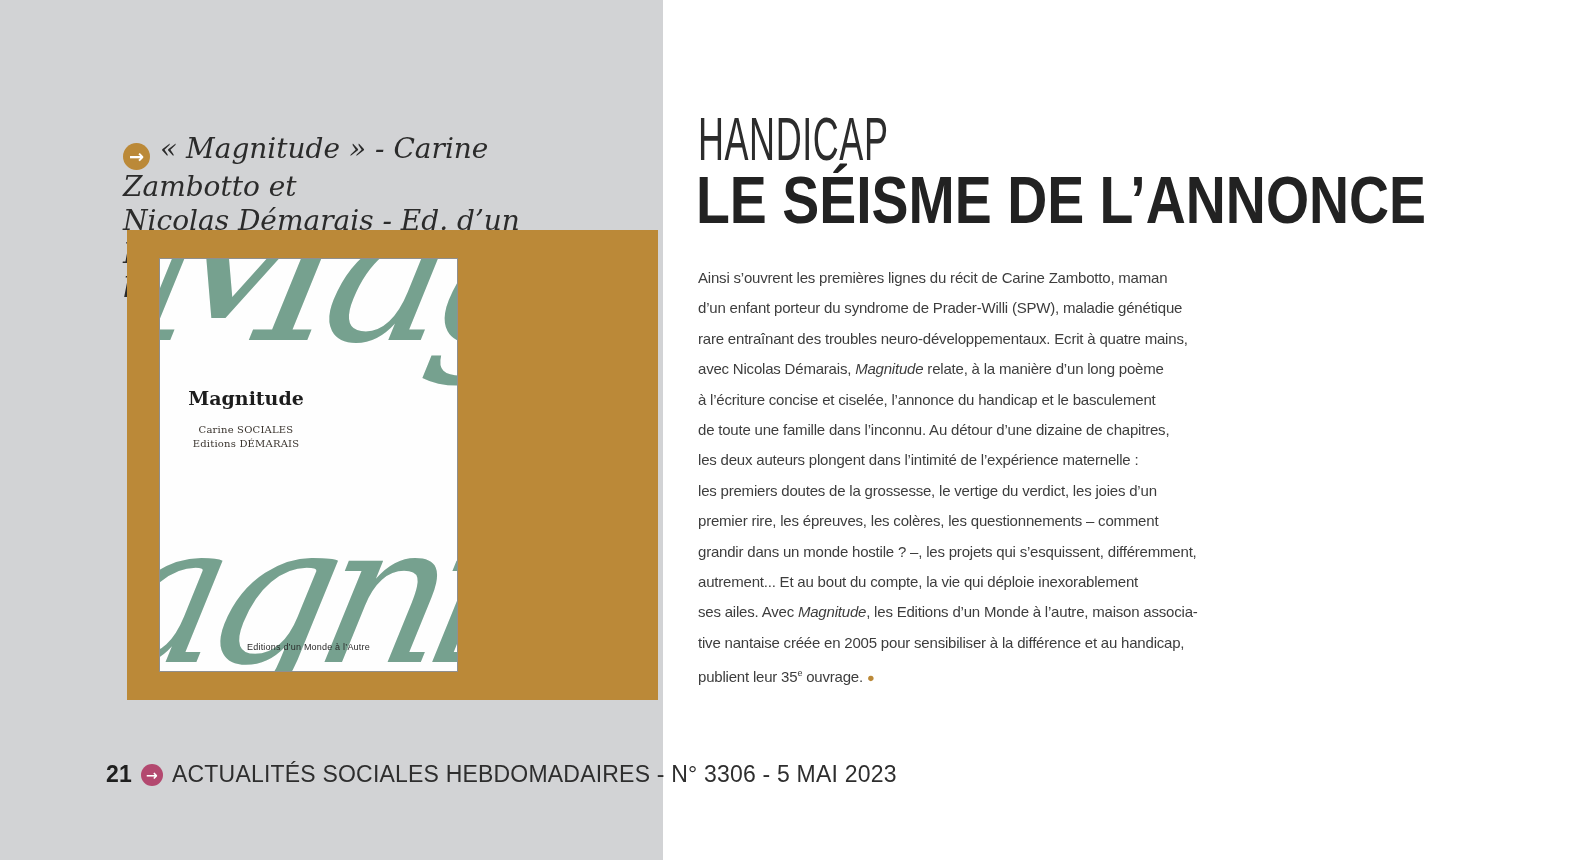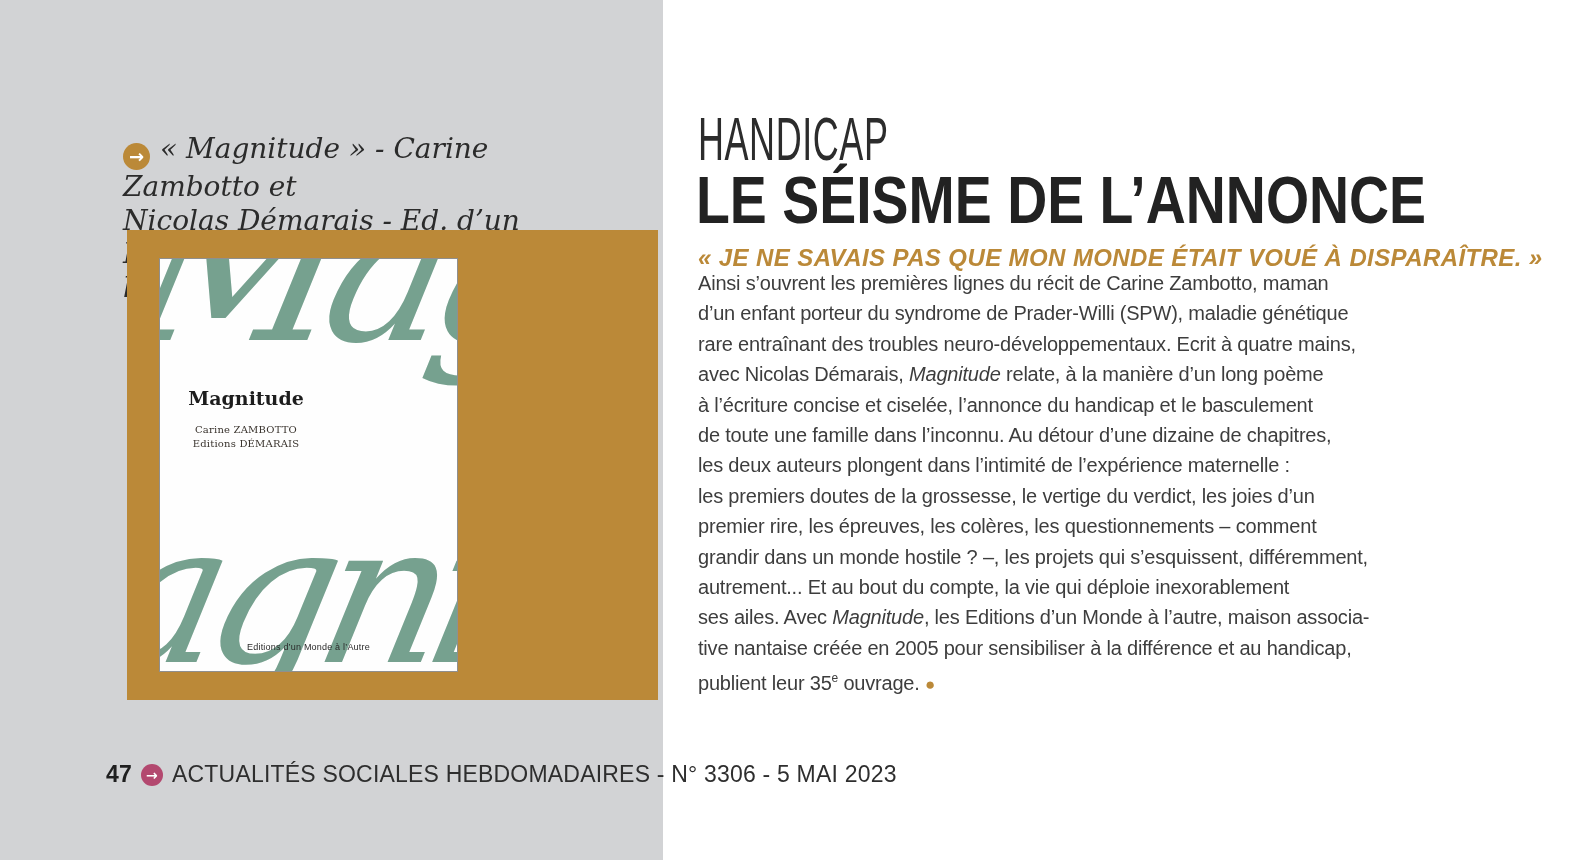--- a/index.html
+++ b/index.html
@@ -52,21 +52,21 @@
   }
   .headline{
     position:absolute;left:696px;top:118px;font-size:66px;font-weight:700;
     color:#222;transform:scaleX(.84);transform-origin:left top;white-space:nowrap;
   }
   .lead{
     position:absolute;left:698px;top:220px;font-size:24px;font-weight:700;
     font-style:italic;color:var(--gold);letter-spacing:.4px;white-space:nowrap;
   }
   .body-text{
-    position:absolute;left:698px;top:248px;font-size:20px;line-height:30.4px;
+    position:absolute;left:698px;top:248px;font-size:15px;line-height:30.4px;
     color:#3d3d3d;letter-spacing:-.2px;white-space:nowrap;
   }
   .run-italic{font-style:italic;}
   .run-sup{vertical-align:super;font-size:.6em;}
   .run-bullet{color:var(--gold);font-size:.85em;}
   .byline{
     position:absolute;right:58px;top:675px;font-size:22px;letter-spacing:1.4px;
     color:#3a3a3a;
   }
 
@@ -88,34 +88,33 @@
         <span>→</span>
       </span><span>« Magnitude » - Carine Zambotto et<br>Nicolas Démarais - Ed. d’un Monde à<br>l’autre, 19 €.</span></p>
 
   <div class="gold-panel">
     <div class="book-cover">
       <div class="script top">Magn</div>
       <div class="script bottom">agnitu</div>
       <div class="cover-center">
         <div class="cover-title">Magnitude</div>
         <div class="cover-authors">
-          <div>Carine ZAMBOTTO</div>
+          <div>Carine SOCIALES</div>
           <div>Editions DÉMARAIS</div>
         </div>
       </div>
       <div class="cover-publisher">Editions d’un Monde à l’Autre</div>
     </div>
   </div>
 
   <h2 class="kicker">HANDICAP</h2>
   <h1 class="headline">LE SÉISME DE L’ANNONCE</h1>
-  <p class="lead">« JE NE SAVAIS PAS QUE MON MONDE ÉTAIT VOUÉ À DISPARAÎTRE. »</p>
   <p class="body-text"><span>Ainsi s’ouvrent les premières lignes du récit de Carine Zambotto, maman</span><br><span>d’un enfant porteur du syndrome de Prader-Willi (SPW), maladie génétique</span><br><span>rare entraînant des troubles neuro-développementaux. Ecrit à quatre mains,</span><br><span>avec Nicolas Démarais, </span><span class="run-italic">Magnitude</span><span> relate, à la manière d’un long poème</span><br><span>à l’écriture concise et ciselée, l’annonce du handicap et le basculement</span><br><span>de toute une famille dans l’inconnu. Au détour d’une dizaine de chapitres,</span><br><span>les deux auteurs plongent dans l’intimité de l’expérience maternelle :</span><br><span>les premiers doutes de la grossesse, le vertige du verdict, les joies d’un</span><br><span>premier rire, les épreuves, les colères, les questionnements – comment</span><br><span>grandir dans un monde hostile ? –, les projets qui s’esquissent, différemment,</span><br><span>autrement... Et au bout du compte, la vie qui déploie inexorablement</span><br><span>ses ailes. Avec </span><span class="run-italic">Magnitude</span><span>, les Editions d’un Monde à l’autre, maison associa-</span><br><span>tive nantaise créée en 2005 pour sensibiliser à la différence et au handicap,</span><br><span>publient leur 35</span><span class="run-sup">e</span><span> ouvrage. </span><span class="run-bullet">●</span></p>
 
   <div class="footer">
-    <span class="num">47</span>
+    <span class="num">21</span>
     <span class="badge small">
         <span>→</span>
       </span>
     <span>ACTUALITÉS SOCIALES HEBDOMADAIRES - N° 3306 - 5 MAI 2023</span>
   </div>
 
 </div>
 
 </body></html>

